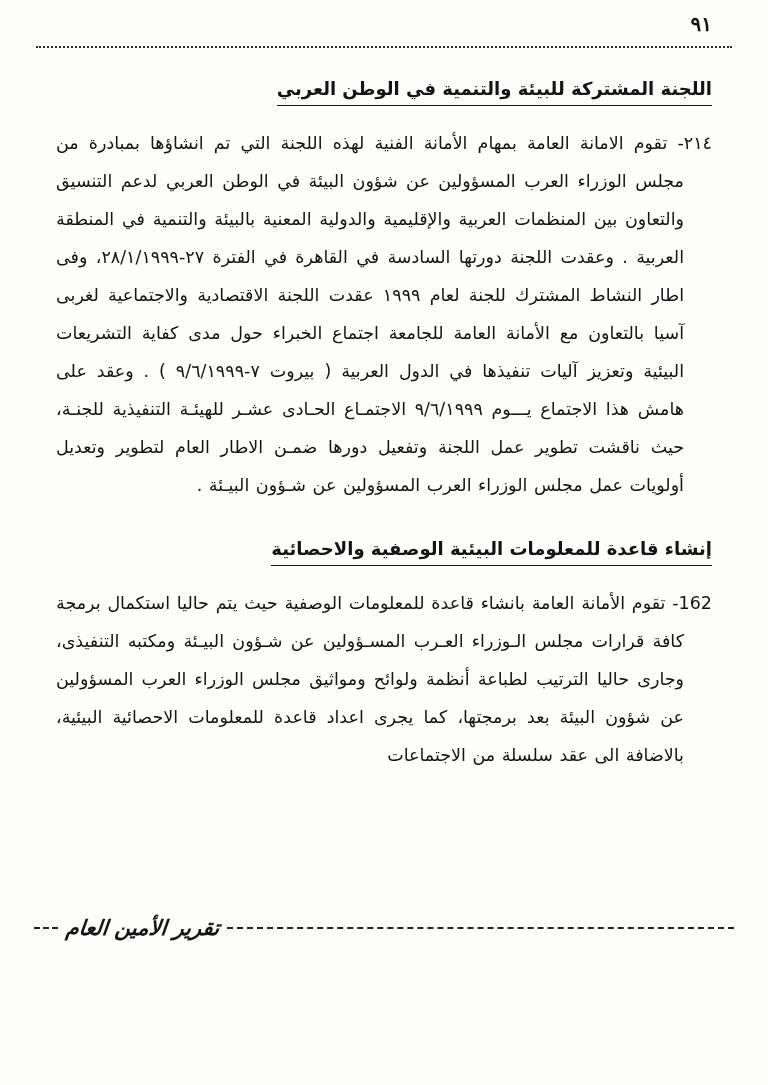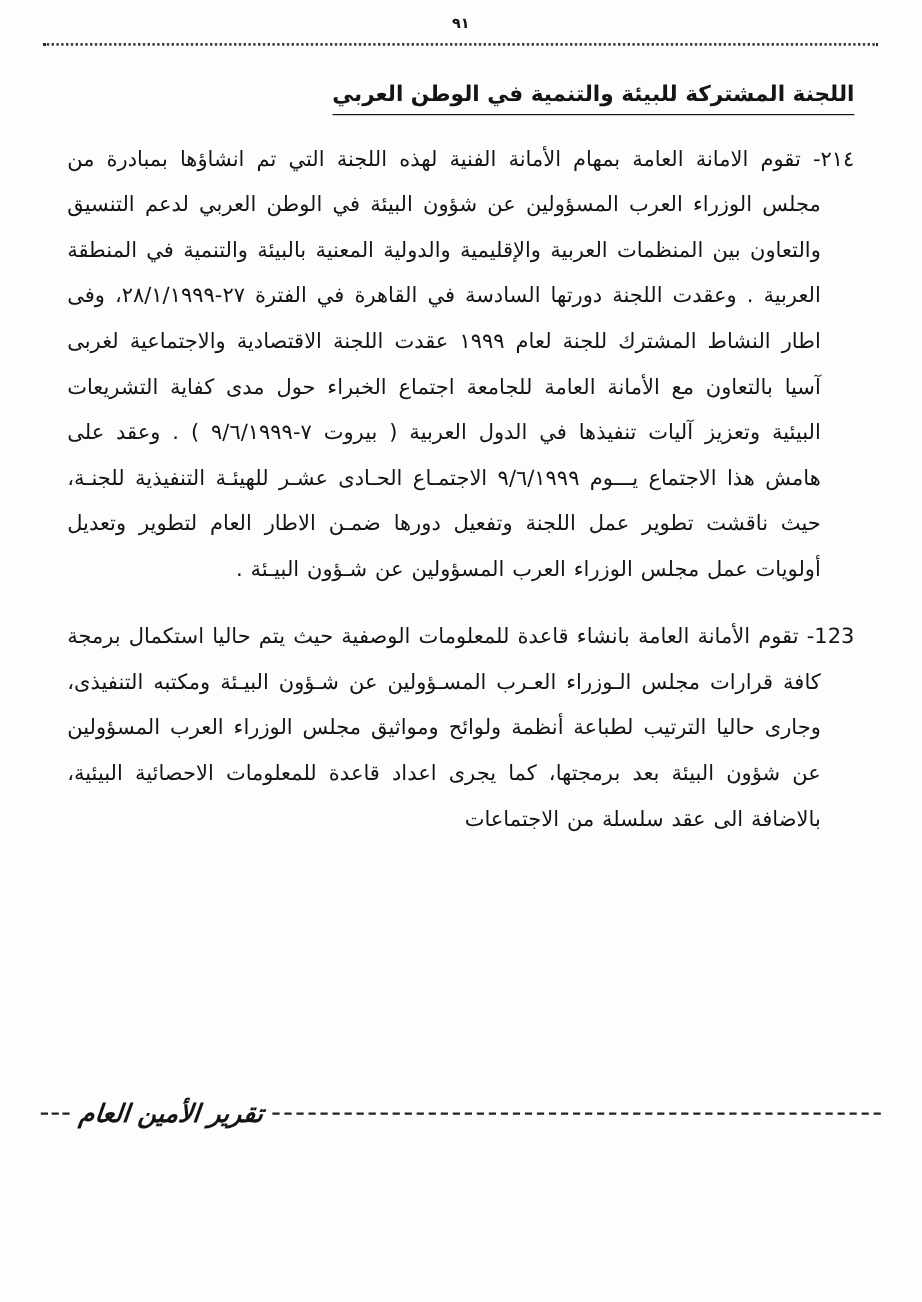--- a/index.html
+++ b/index.html
@@ -11,25 +11,25 @@
     color:#141414;
     font-family:"DejaVu Sans", sans-serif;
     overflow:hidden;
   }
   .page {
     position:absolute; inset:0;
     padding:12px 56px 0 56px;
     direction:rtl;
   }
   .page-number {
-    text-align:center;
-    font-size:12px;
+    font-size:20px;
     font-weight:bold;
     letter-spacing:1px;
     margin-bottom:10px;
+    font-family:Liberation Serif, serif;
   }
   .dotted-rule {
     border:none;
     border-top:2px dotted #2a2a2a;
     height:0;
     margin:6px -20px 0 -20px;
   }
   .heading-row { margin-top:30px; }
   .section-heading {
     display:inline-block;
@@ -94,22 +94,25 @@
     <div class="heading-row">
       <span class="section-heading">اللجنة المشتركة للبيئة والتنمية في الوطن العربي</span>
     </div>
     <p class="para">
       <span class="para-num">٢١٤-</span>
       <span>تقوم الامانة العامة بمهام الأمانة الفنية لهذه اللجنة التي تم انشاؤها بمبادرة من مجلس الوزراء العرب المسؤولين عن شؤون البيئة في الوطن العربي لدعم التنسيق والتعاون بين المنظمات العربية والإقليمية والدولية المعنية بالبيئة والتنمية في المنطقة العربية . وعقدت اللجنة دورتها السادسة في القاهرة في الفترة ٢٧-٢٨/١/١٩٩٩، وفى اطار النشاط المشترك للجنة لعام ١٩٩٩ عقدت اللجنة الاقتصادية والاجتماعية لغربى آسيا بالتعاون مع الأمانة العامة للجامعة اجتماع الخبراء حول مدى كفاية التشريعات البيئية وتعزيز آليات تنفيذها في الدول العربية ( بيروت ٧-٩/٦/١٩٩٩ ) . وعقد على هامش هذا الاجتماع يـــوم ٩/٦/١٩٩٩ الاجتمـاع الحـادى عشـر للهيئـة التنفيذية للجنـة، حيث ناقشت تطوير عمل اللجنة وتفعيل دورها ضمـن الاطار العام لتطوير وتعديل أولويات عمل مجلس الوزراء العرب المسؤولين عن شـؤون البيـئة .</span>
     </p>
   </div>
 
   <div class="section-2">
+    <div class="heading-row">
+      <span class="section-heading">إنشاء قاعدة للمعلومات البيئية الوصفية والاحصائية</span>
+    </div>
     <p class="para">
-      <span class="para-num">123-</span>
+      <span class="para-num">162-</span>
       <span>تقوم الأمانة العامة بانشاء قاعدة للمعلومات الوصفية حيث يتم حاليا استكمال برمجة كافة قرارات مجلس الـوزراء العـرب المسـؤولين عن شـؤون البيـئة ومكتبه التنفيذى، وجارى حاليا الترتيب لطباعة أنظمة ولوائح ومواثيق مجلس الوزراء العرب المسؤولين عن شؤون البيئة بعد برمجتها، كما يجرى اعداد قاعدة للمعلومات الاحصائية البيئية، بالاضافة الى عقد سلسلة من الاجتماعات</span>
     </p>
   </div>
 
 </div>
 
 <div class="footer">
   <span class="footer-dash-short"></span>
   <span class="signature">تقرير الأمين العام</span>
   <span class="footer-line"></span>

